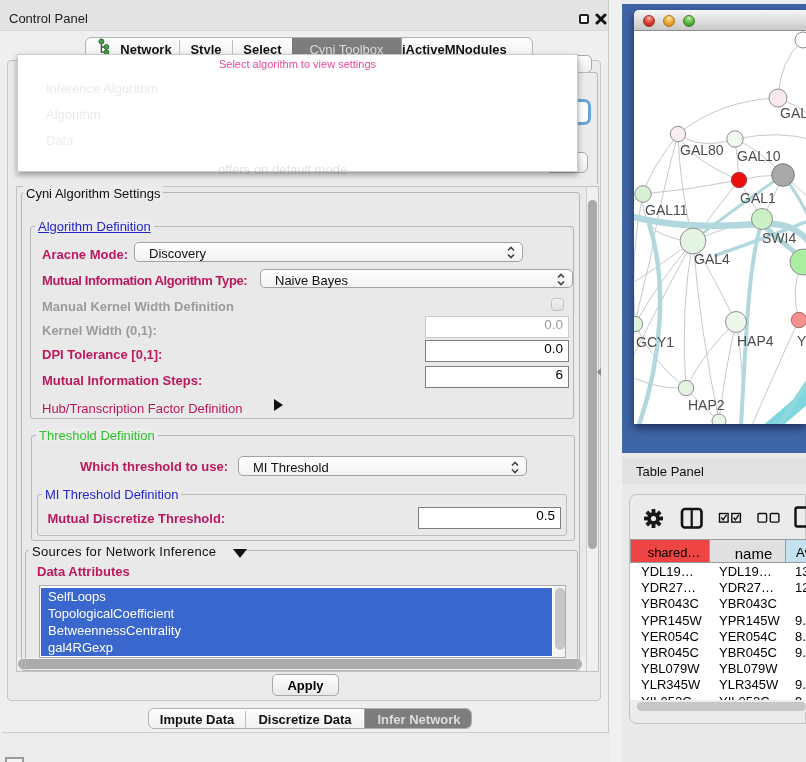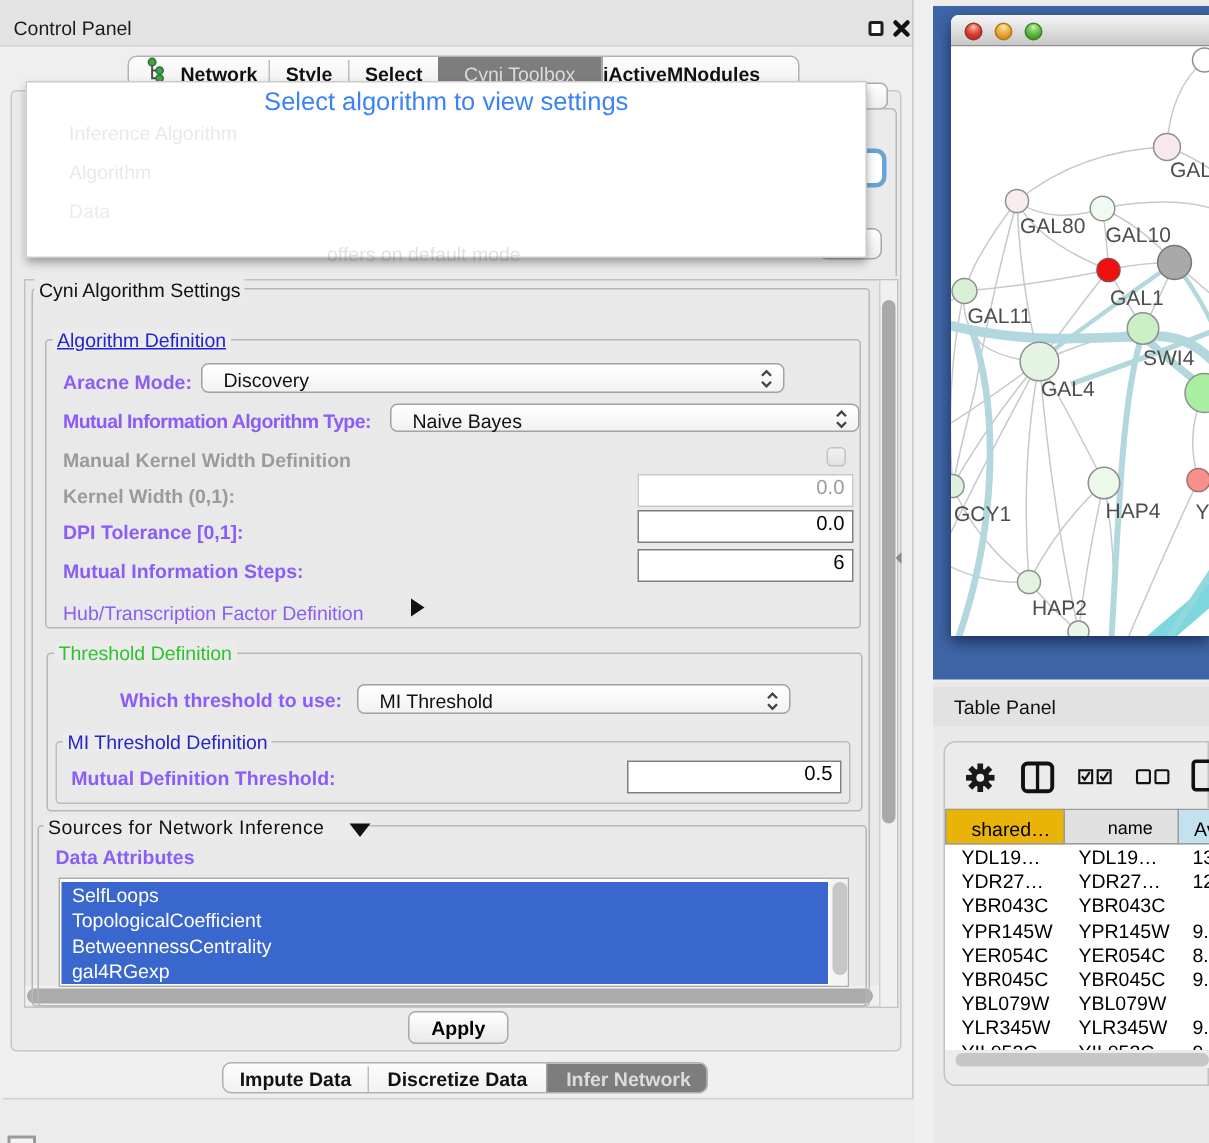--- a/index.html
+++ b/index.html
@@ -1,19 +1,19 @@
 <!DOCTYPE html>
 <html><head>
 <meta charset="utf-8">
 <style>
 * { margin:0; padding:0; box-sizing:border-box; }
 html,body { width:806px; height:762px; overflow:hidden; }
 body { background:#ececec; font-family:"Liberation Sans", sans-serif; position:relative; }
 .abs { position:absolute; }
-.lbl { font-size:13px; color:#8b5cf6; white-space:nowrap; }
+.lbl { font-size:13px; color:#be185d; white-space:nowrap; }
 .bold { font-weight:bold; }
 .gray { color:#9b9b9b; }
 .blue { color:#2424cc; }
 .green { color:#2dc32d; }
 .gtitle { font-size:13px; background:#ebebeb; padding:0 3px; white-space:nowrap; }
 .gbox { position:absolute; border:1px solid #b7b7b7; border-radius:3px; }
 .combo { position:absolute; background:linear-gradient(#ffffff,#f2f2f2); border:1px solid #a3a3a3; border-radius:5px; font-size:13px; color:#111; }
 .field { position:absolute; background:#fff; border:1px solid #7e7e7e; font-size:13.5px; text-align:right; padding:0 5px 0 0; }
 .tabseg { position:absolute; font-size:13px; font-weight:bold; color:#111; text-align:center; }
 </style>
@@ -111,21 +111,21 @@
 <div class="combo" style="left:238px;top:456px;width:289px;height:20px;">
     <span style="position:absolute;left:14px;top:3px;">MI Threshold</span>
   <svg class="abs" style="right:6px;top:4px;" width="10" height="13" viewBox="0 0 10 13">
       <path d="M2 4.5 L5 1.5 L8 4.5" stroke="#444" stroke-width="1.6" fill="none"></path>
       <path d="M2 8.5 L5 11.5 L8 8.5" stroke="#444" stroke-width="1.6" fill="none"></path>
     </svg>
 </div>
 
 <div class="gbox" style="left:37px;top:494px;width:530px;height:42px;border-color:#bdbdbd;"></div>
 <div class="abs gtitle blue" style="left:42px;top:487px;">MI Threshold Definition</div>
-<div class="abs lbl bold" style="left:47.5px;top:511px;">Mutual Definition Threshold:</div>
+<div class="abs lbl bold" style="left:47.5px;top:511px;">Mutual Discretize Threshold:</div>
 <div class="field" style="left:418px;top:507px;width:143px;height:22px;">0.5</div>
 
 <div class="gbox" style="left:25px;top:550px;width:553px;height:121px;"></div>
 <div class="abs gtitle" style="left:29px;top:544px;color:#111;letter-spacing:0.3px;padding-right:26px;">Sources for Network Inference</div>
 <div class="abs" style="left:233px;top:549px;width:0;height:0;border-top:9px solid #111;border-left:7.5px solid transparent;border-right:7.5px solid transparent;"></div>
 <div class="abs lbl bold" style="left:37px;top:564px;">Data Attributes</div>
 
 <div class="abs" style="left:39px;top:585px;width:527px;height:73px;background:#fff;border:1px solid #ababab;overflow:hidden;">
   <div class="abs" style="left:1px;top:2px;width:511px;height:68px;background:#3a67ce;"></div>
   <div class="abs" style="left:8px;top:3px;font-size:13px;color:#fff;line-height:16.9px;">SelfLoops<br>TopologicalCoefficient<br>BetweennessCentrality<br>gal4RGexp</div>
@@ -146,21 +146,21 @@
 
 <div class="abs" style="left:597px;top:368px;width:0;height:0;border-right:4px solid #8a8a8a;border-top:4px solid transparent;border-bottom:4px solid transparent;"></div>
 
 <div class="abs" style="left:5px;top:757px;width:19px;height:14px;border:2px solid #9a9a9a;background:#f4f4f4;"></div>
 
 <div class="abs" style="left:17px;top:54px;width:561px;height:118px;background:#fff;border:1px solid #cbcbcb;box-shadow:0 3px 6px rgba(0,0,0,0.35);">
   <div class="abs" style="left:28px;top:26px;font-size:13px;color:rgba(0,0,0,0.09);">Inference Algorithm</div>
   <div class="abs" style="left:28px;top:52px;font-size:13px;color:rgba(0,0,0,0.09);">Algorithm</div>
   <div class="abs" style="left:28px;top:78px;font-size:13px;color:rgba(0,0,0,0.08);">Data</div>
   <div class="abs" style="left:200px;top:107px;font-size:13px;color:rgba(0,0,0,0.12);">offers on default mode</div>
-  <div class="abs" style="left:0;top:3px;width:100%;text-align:center;font-size:17px;color:#3b82f6;">Select algorithm to view settings</div>
+  <div class="abs" style="left:0;top:3px;width:100%;text-align:center;font-size:11px;color:#ec4899;">Select algorithm to view settings</div>
 </div>
 
 <div class="abs" style="left:610px;top:0;width:12px;height:762px;background:#f0f0f0;"></div>
 <div class="abs" style="left:622px;top:4px;width:184px;height:449px;background:#3e65a6;"></div>
 <div class="abs" style="left:634px;top:10px;width:172px;height:414px;border-radius:5px 0 0 0;box-shadow:0 4px 10px rgba(0,0,25,0.55);background:#fff;overflow:hidden;">
   <div class="abs" style="left:0;top:0;width:172px;height:21px;background:linear-gradient(#f6f6f6,#c8c8c8);border-bottom:1px solid #8e8e8e;border-radius:5px 0 0 0;"></div>
   <div class="abs" style="left:9px;top:4.5px;width:12px;height:12px;border-radius:50%;background:radial-gradient(circle at 50% 22%, #ffd5cd 0%, #f0887b 18%, #d93b2e 55%, #ae2418 100%);border:0.5px solid #993226;"></div>
   <div class="abs" style="left:28.5px;top:4.5px;width:12px;height:12px;border-radius:50%;background:radial-gradient(circle at 50% 22%, #ffeec5 0%, #f8cf72 18%, #eca233 55%, #bd7d12 100%);border:0.5px solid #a87c22;"></div>
   <div class="abs" style="left:48.5px;top:4.5px;width:12px;height:12px;border-radius:50%;background:radial-gradient(circle at 50% 22%, #dff7c8 0%, #9ada79 18%, #59b73f 55%, #2f7f1c 100%);border:0.5px solid #417f2d;"></div>
   <svg class="abs" style="left:0;top:21px;" width="172" height="393" viewBox="634 31 172 393">
@@ -280,22 +280,22 @@
     <rect x="102.8" y="19.5" width="8.6" height="8.6" stroke-width="1.4"></rect>
     <path d="M104.6 23.5 l1.8 2.3 l3.4 -5" stroke-width="1.4"></path>
     <rect x="129" y="19.5" width="8.6" height="8.6" rx="1" stroke-width="1.4"></rect>
     <rect x="141.3" y="19.5" width="8.6" height="8.6" rx="1" stroke-width="1.4"></rect>
   </g>
 
   <path d="M168.5 13.5 h9 l5 5 v12 a2 2 0 0 1 -2 2 h-12 a2 2 0 0 1 -2 -2 v-15 a2 2 0 0 1 2 -2 z" fill="none" stroke="#111" stroke-width="2.4"></path>
 </svg>
 
 <div class="abs" style="left:630px;top:539px;width:176px;height:161px;overflow:hidden;background:#fff;">
-  <div class="abs" style="left:0;top:0;width:80px;height:24px;background:#eab308;border:1px solid #9b9b9b;font-size:13px;text-align:center;padding:5px 0 0 8px;">shared…</div>
-  <div class="abs" style="left:80px;top:0;width:76px;height:24px;background:#e0e0e0;border:1px solid #9b9b9b;border-left:none;font-size:12px;text-align:center;padding:5px 0 0 12px;">name</div>
+  <div class="abs" style="left:0;top:0;width:80px;height:24px;background:#ef4444;border:1px solid #9b9b9b;font-size:13px;text-align:center;padding:5px 0 0 8px;">shared…</div>
+  <div class="abs" style="left:80px;top:0;width:76px;height:24px;background:#e0e0e0;border:1px solid #9b9b9b;border-left:none;font-size:15px;text-align:center;padding:5px 0 0 12px;">name</div>
   <div class="abs" style="left:156px;top:0;width:40px;height:24px;background:#c3e1ef;border:1px solid #9b9b9b;border-left:none;font-size:13px;padding:5px 0 0 10px;">Av</div>
   <div class="abs" style="left:11px;top:25px;font-size:13px;line-height:16.2px;">YDL19…<br>YDR27…<br>YBR043C<br>YPR145W<br>YER054C<br>YBR045C<br>YBL079W<br>YLR345W<br>YIL052C</div>
   <div class="abs" style="left:89px;top:25px;font-size:13px;line-height:16.2px;">YDL19…<br>YDR27…<br>YBR043C<br>YPR145W<br>YER054C<br>YBR045C<br>YBL079W<br>YLR345W<br>YIL052C</div>
   <div class="abs" style="left:165px;top:25px;font-size:13px;line-height:16.2px;">13<br>12<br>&nbsp;<br>9.<br>8.<br>9.<br>&nbsp;<br>9.<br>9.</div>
 </div>
 
 <div class="abs" style="left:630px;top:700px;width:176px;height:12px;background:#ececec;"></div>
 <div class="abs" style="left:637px;top:701.5px;width:169px;height:9px;background:#c6c6c6;border-radius:5px;"></div>
 
 </body></html>

